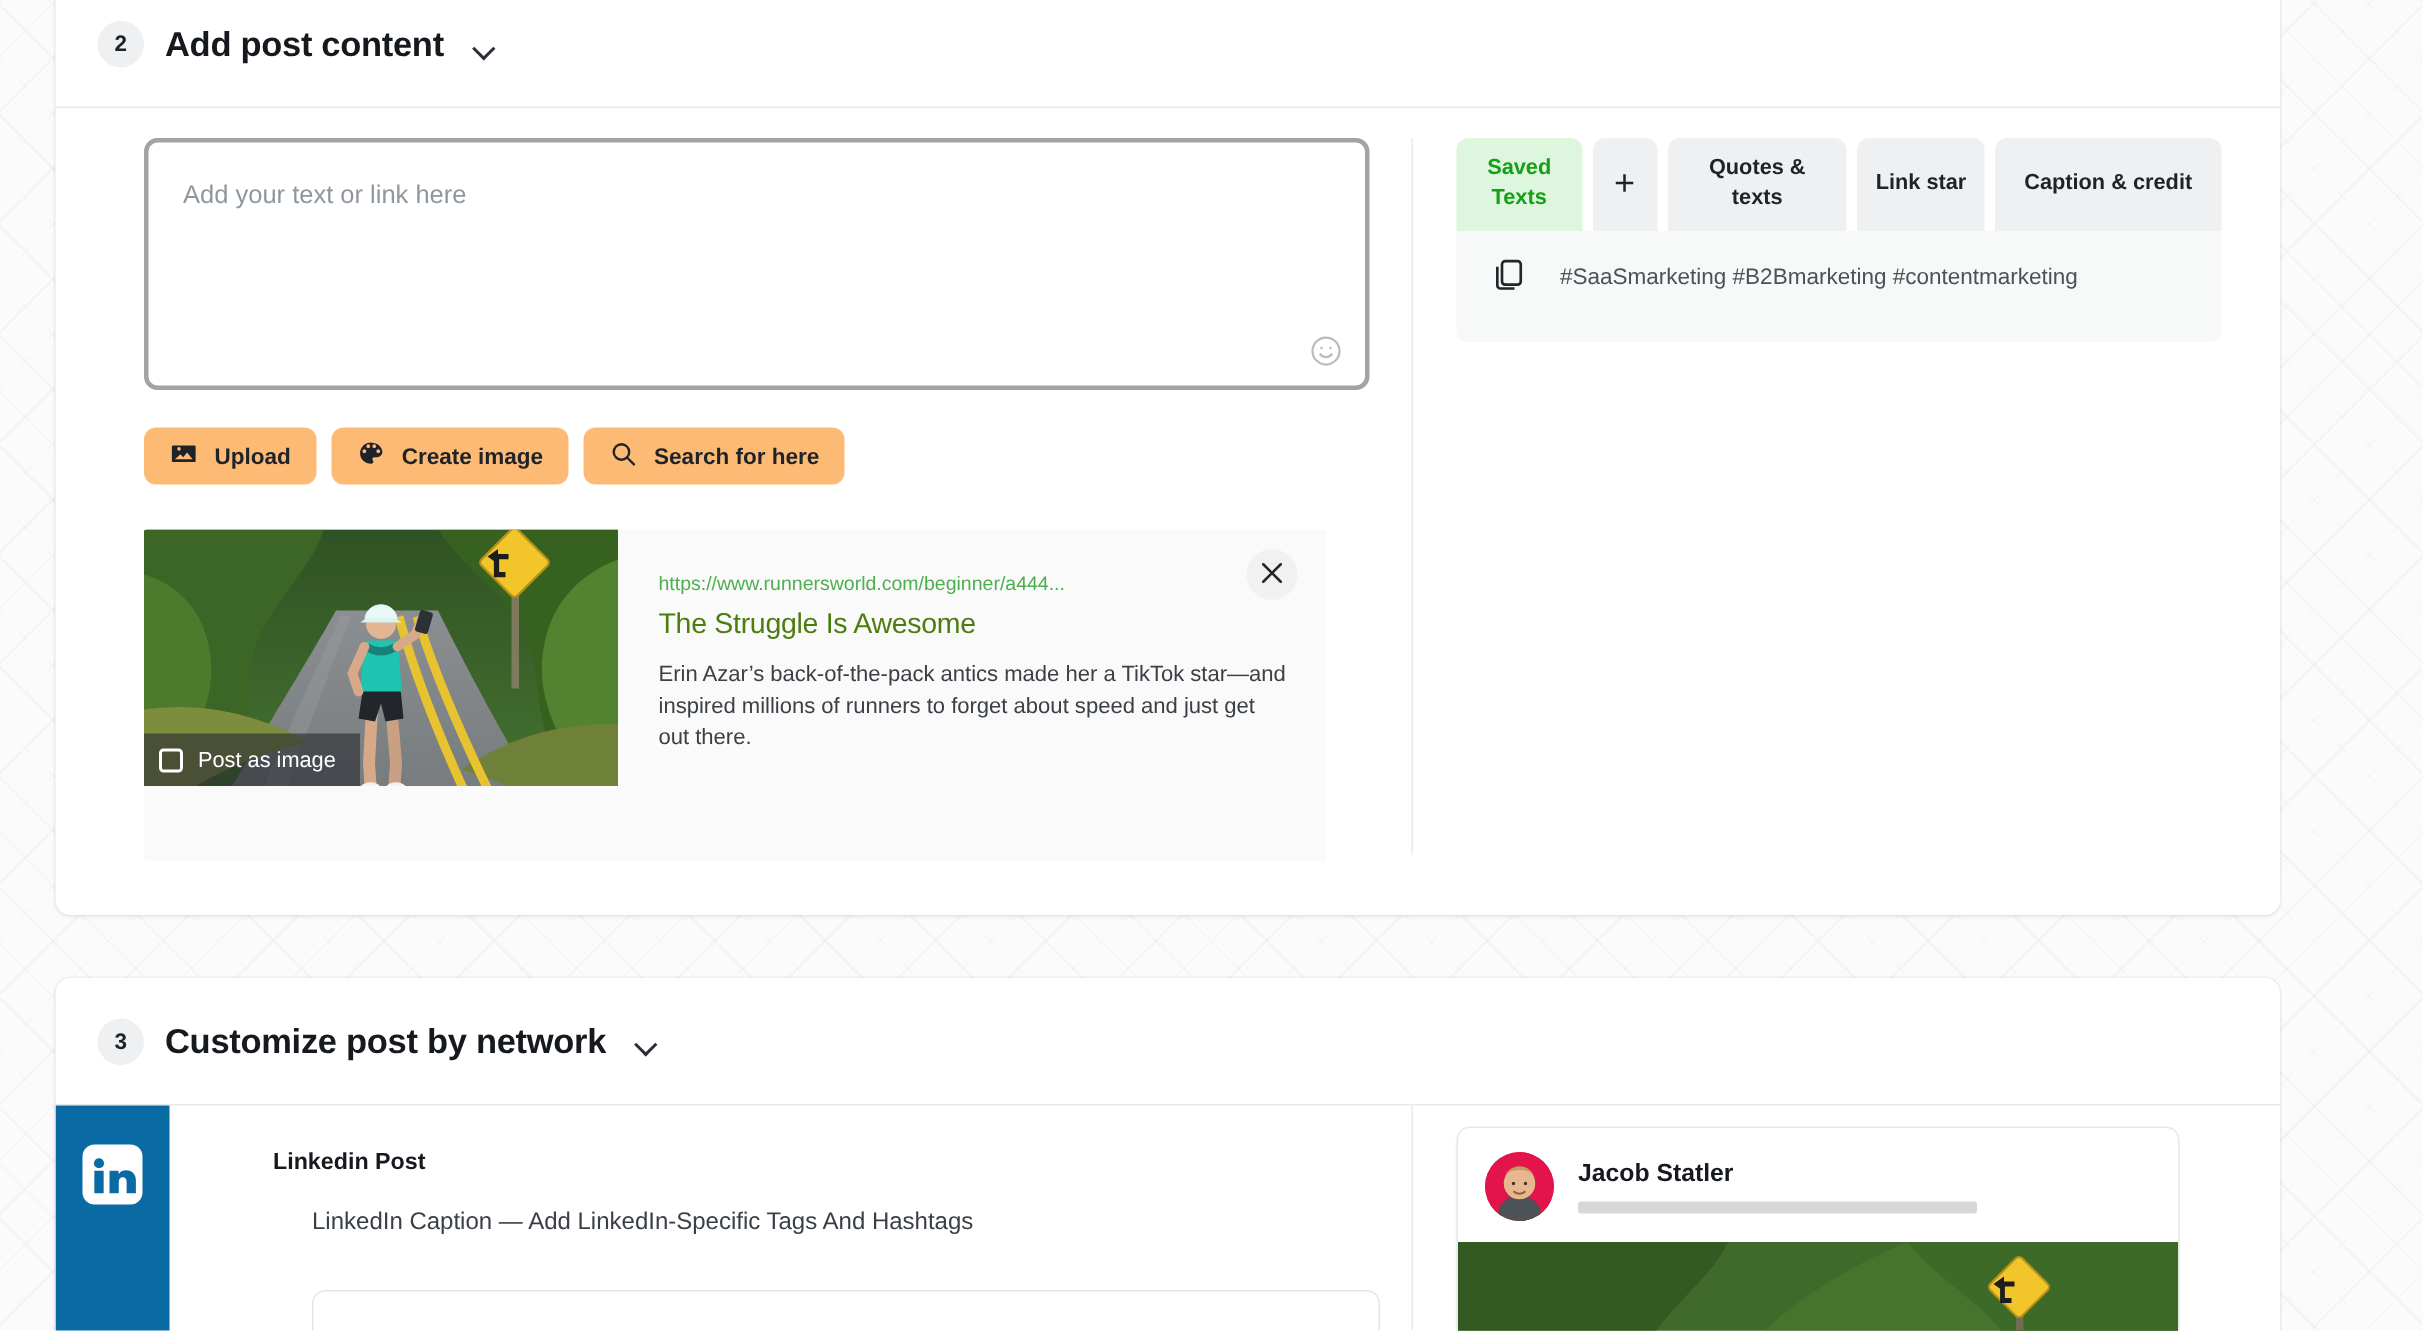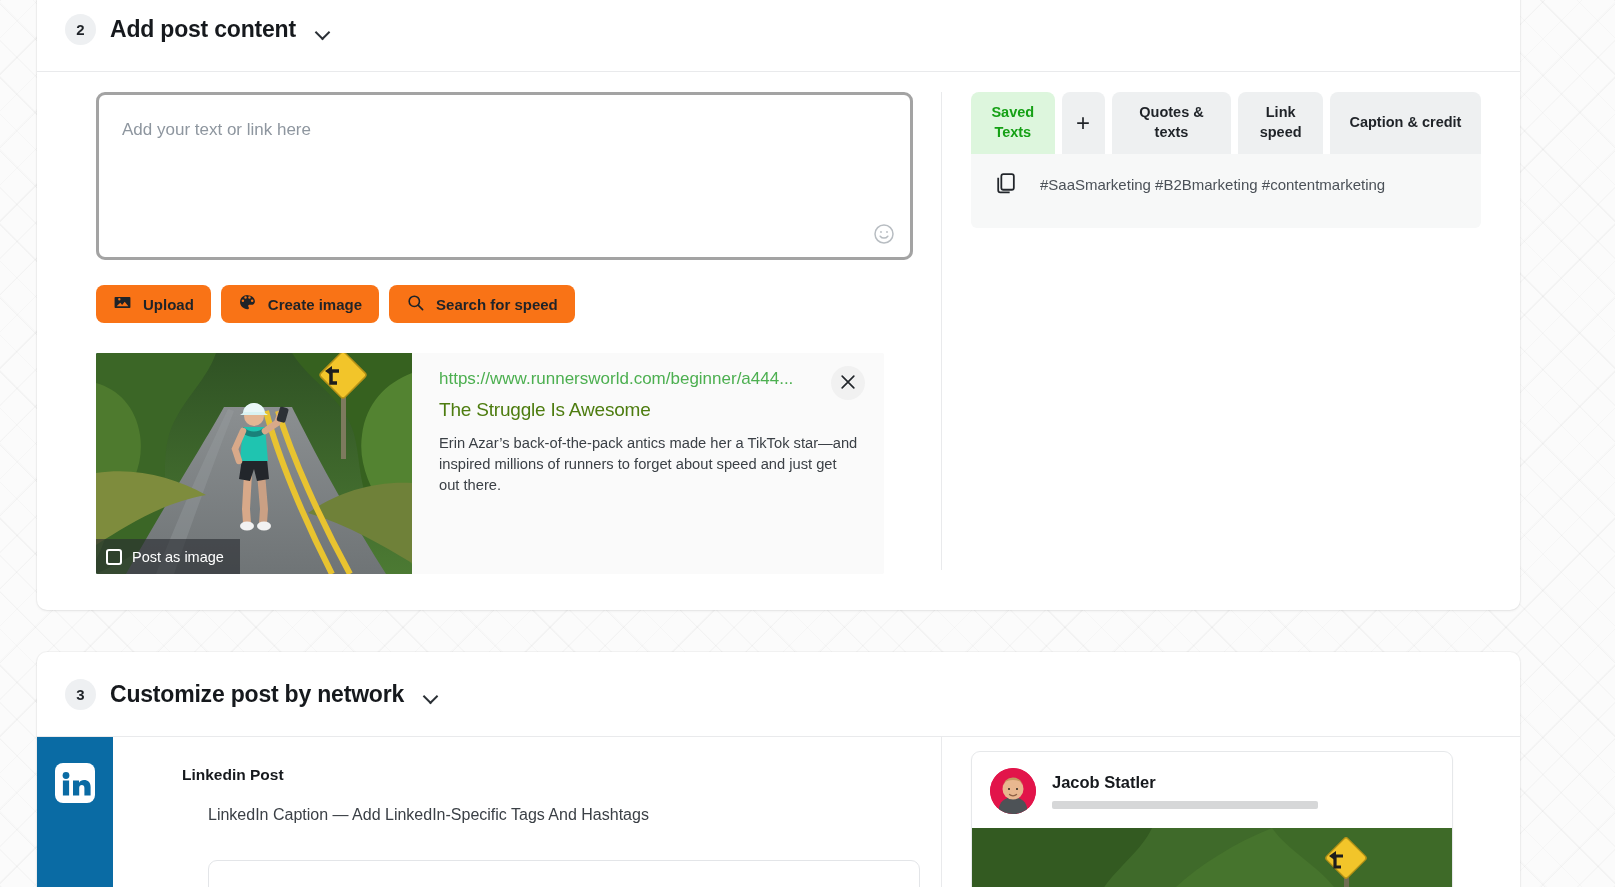--- a/index.html
+++ b/index.html
@@ -138,21 +138,21 @@
     gap: 10px;
   }
   .media-btn {
     display: flex;
     align-items: center;
     gap: 11px;
     height: 38px;
     padding: 0 17px;
     border: none;
     border-radius: 8px;
-    background: #f97316;
+    background: #fdba74;
     font-family: "Liberation Sans", sans-serif;
     font-size: 15px;
     font-weight: bold;
     color: #1f2328;
     cursor: pointer;
     white-space: nowrap;
   }
   .media-btn svg { flex: none; }
 
   
@@ -163,21 +163,21 @@
     width: 788px;
     height: 221px;
     background: #fafafa;
     border-radius: 2px;
     overflow: hidden;
     display: flex;
   }
   .link-thumb {
     position: relative;
     width: 316px;
-    height: 221px;
+    height: 171px;
     flex: none;
     overflow: hidden;
     background: #0c4a6e;
     text-align: center;
   }
   .link-thumb svg { display: block; }
   .post-as-image {
     position: absolute;
     left: 0;
     bottom: 0;
@@ -197,25 +197,26 @@
     border: 2px solid #ffffff;
     border-radius: 3px;
     flex: none;
   }
   .link-meta {
     position: relative;
     flex: 1;
     padding: 16px 24px 0 27px;
   }
   .link-url {
-    font-size: 17px;
+    font-size: 13px;
     color: #4caf50;
     margin-bottom: 10px;
     overflow: hidden;
     white-space: nowrap;
+    margin-top: 12px;
   }
   .link-title {
     font-size: 19px;
     font-weight: normal;
     color: #4d7c0f;
     letter-spacing: -0.2px;
     margin-bottom: 12px;
   }
   .link-desc {
     font-size: 14.7px;
@@ -442,21 +443,21 @@
         <span>Create image</span>
       </button>
 
       <button class="media-btn">
         <span>
           <svg width="19" height="19" viewBox="0 0 24 24" fill="none" stroke="#1f2328" stroke-width="2" stroke-linecap="round">
             <circle cx="10.5" cy="10.5" r="6.5"></circle>
             <path d="M15.6 15.6 21 21"></path>
           </svg>
         </span>
-        <span>Search for speed</span>
+        <span>Search for here</span>
       </button>
     </div>
 
     <div class="link-card">
       <div class="link-thumb">
         <svg width="316" height="221" viewBox="0 0 316 221" aria-hidden="true">
           <defs>
             <linearGradient id="sky" x1="0" y1="0" x2="0" y2="1">
               <stop offset="0" stop-color="#2f5224"></stop>
                 <stop offset="1" stop-color="#4c7a33"></stop>
@@ -531,21 +532,21 @@
           </span>
         </button>
       </div>
     </div>
 
     <div class="right-panel">
       <div class="tabs-row">
         <button class="tab active tab-saved">Saved Texts</button>
         <button class="tab tab-add">+</button>
         <button class="tab tab-quotes">Quotes &amp; texts</button>
-        <button class="tab tab-link">Link speed</button>
+        <button class="tab tab-link">Link star</button>
         <button class="tab tab-caption">Caption &amp; credit</button>
       </div>
 
       <div class="saved-panel">
         <span class="copy-icon">
           <svg width="25" height="25" viewBox="0 0 24 24" fill="none" stroke="#22262b" stroke-width="1.7">
             <rect x="8" y="3" width="12" height="15" rx="2"></rect>
             <path d="M5 6.5v12a2 2 0 0 0 2 2h9"></path>
           </svg>
         </span>

